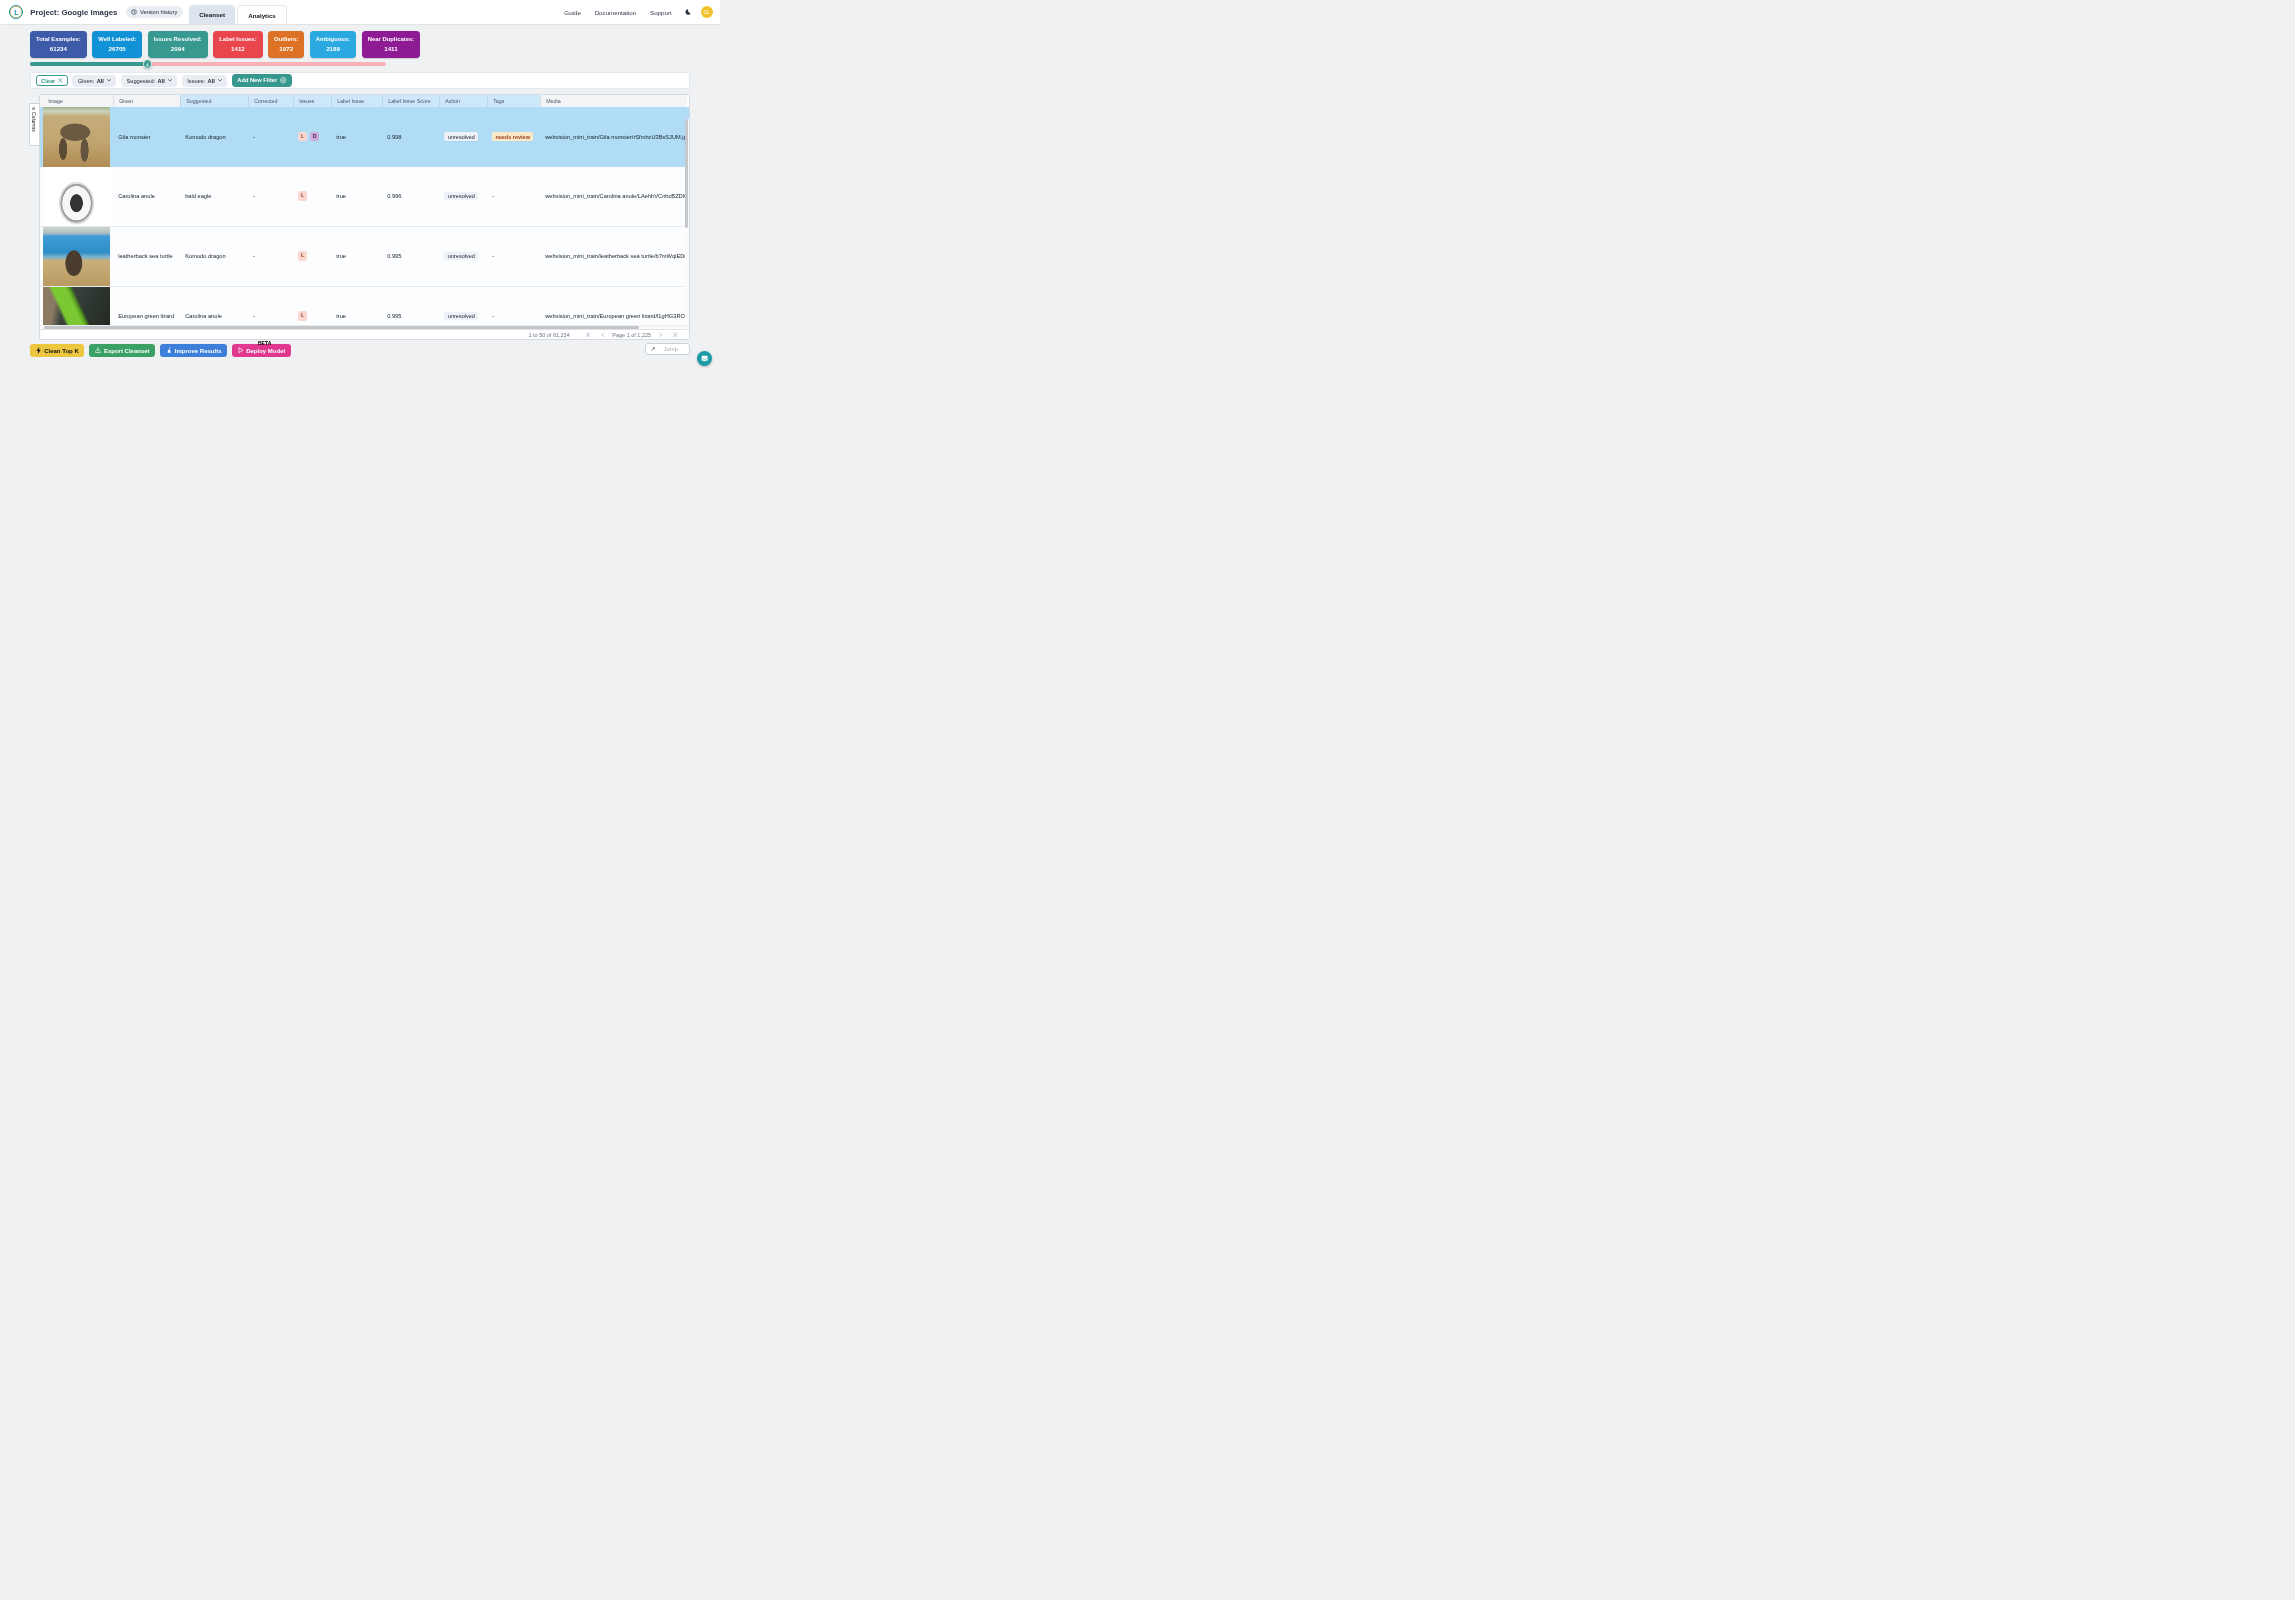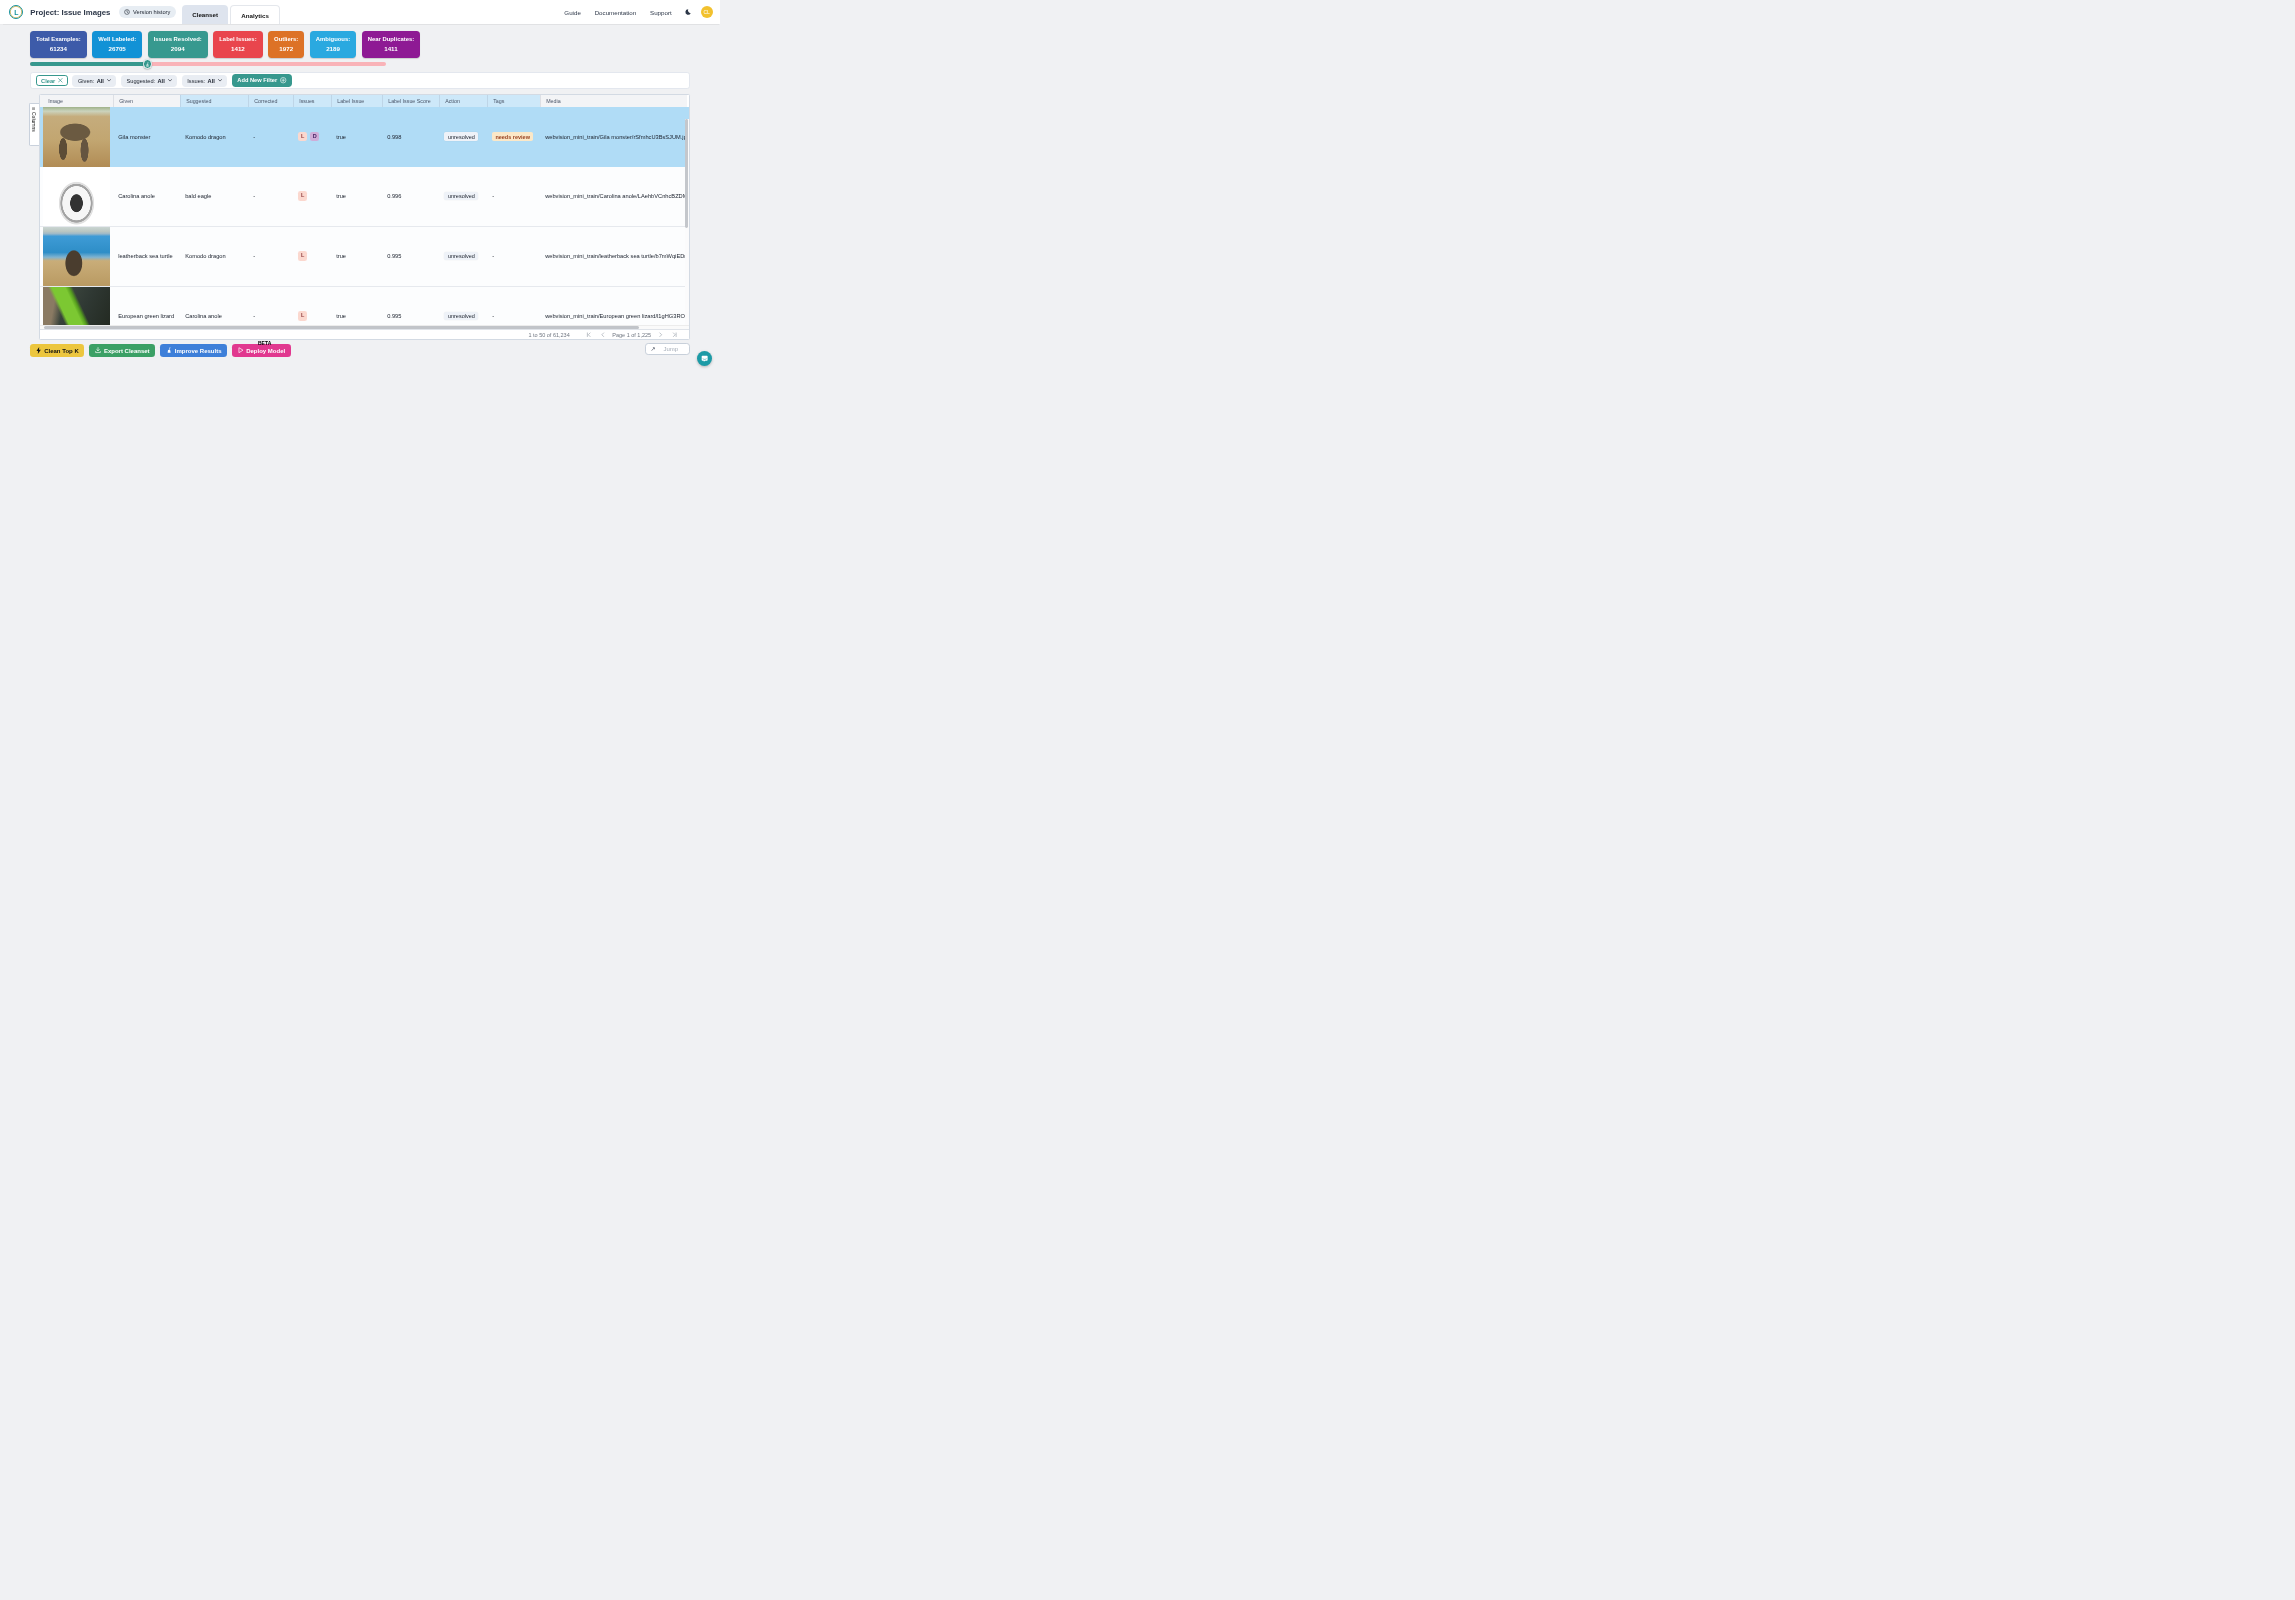--- a/index.html
+++ b/index.html
@@ -100,21 +100,21 @@
   .jump{position:absolute; left:645px; top:343px; width:45px; height:11.5px; background:#fff; border:0.5px solid #c8d0da; border-radius:3.2px; display:flex; align-items:center; padding-left:4.6px; gap:7.8px; cursor:pointer;}
   .jump .arrow{color:var(--ink-soft); font-size:6px;}
   .jump .jlabel{color:#a6aeb8; font-size:6px;}
   .intercom{position:absolute; left:697px; top:351px; width:15px; height:15px; border-radius:50%; background:var(--intercom); display:flex; align-items:center; justify-content:center; box-shadow:0 0.9px 2.8px rgba(0,0,0,.25); cursor:pointer;}
 </style>
 </head>
 <body>
 
 <div class="topbar">
   <div class="logo">L</div>
-  <div class="proj-title">Project: Issue Images</div>
+  <div class="proj-title">Project: Google Images</div>
   <button class="pill-btn">
     <svg width="6" height="6" viewBox="0 0 14 14">
         <circle cx="7" cy="7" r="5.6" fill="none" stroke="#1a202c" stroke-width="1.3"></circle>
         <path d="M7 4v3.2l2.2 1.2" fill="none" stroke="#1a202c" stroke-width="1.3" stroke-linecap="round"></path>
       </svg>
     <span>Version history</span>
   </button>
   <div class="tabs">
     <div class="tab active">Cleanset</div>
     <div class="tab inactive">Analytics</div>

